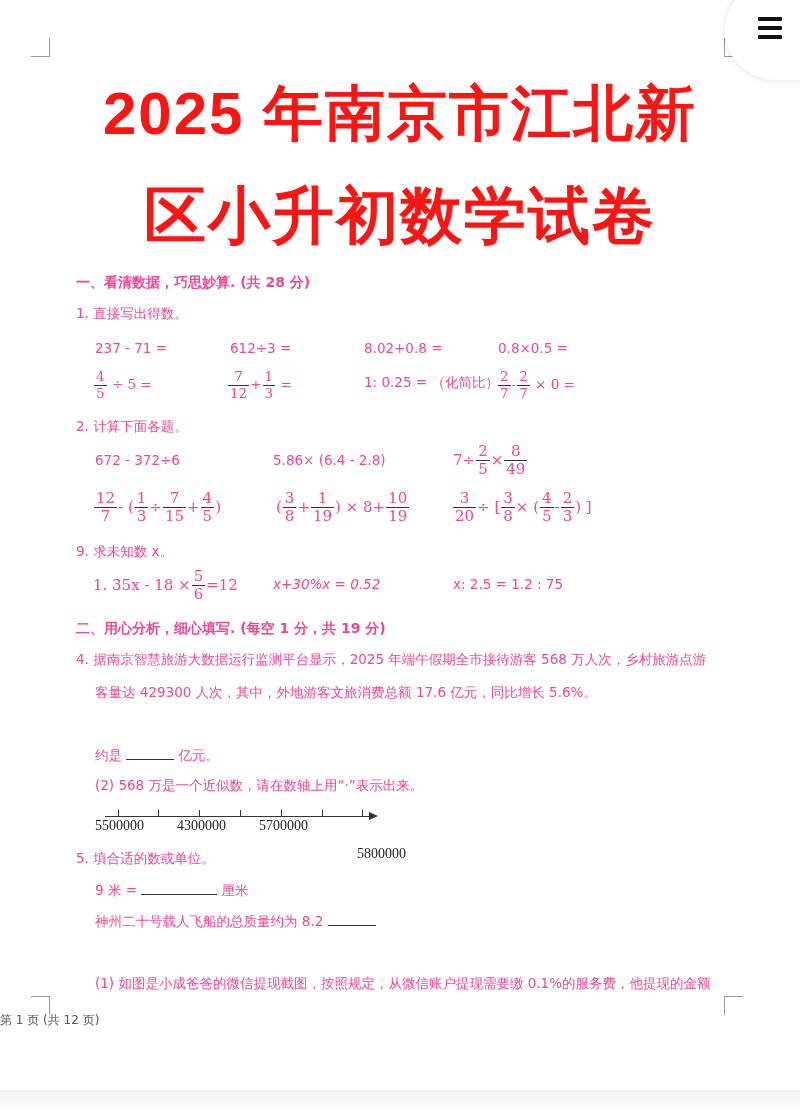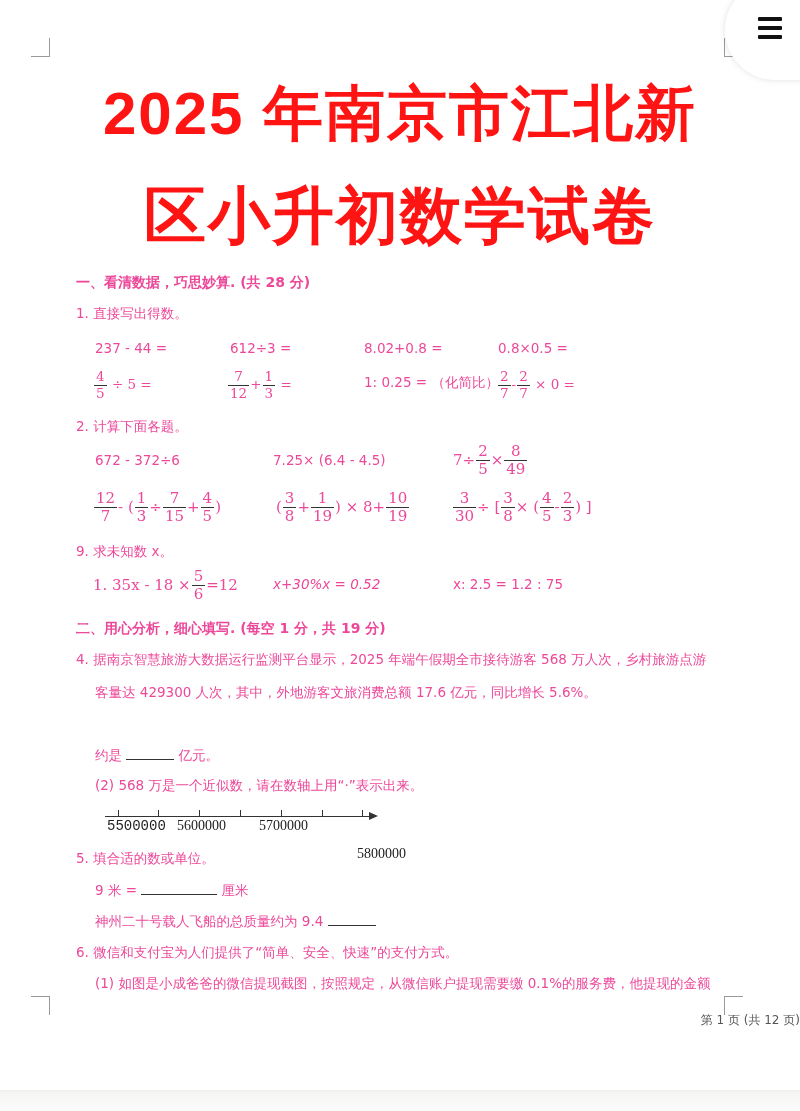--- a/index.html
+++ b/index.html
@@ -39,21 +39,21 @@
   .mx { font-size:15px; }
   .blank { display:inline-block; border-bottom:1px solid #333; height:12px; vertical-align:baseline; }
 
   .numline { position:absolute; left:85px; top:800px; width:330px; height:40px; }
   .axis { position:absolute; left:20px; top:16px; width:267px; height:1px; background:#333; }
   .arrow { position:absolute; left:284px; top:12px; width:0; height:0;
     border-top:4px solid transparent; border-bottom:4px solid transparent; border-left:9px solid #333; }
   .tick { position:absolute; top:10px; width:1px; height:7px; background:#333; }
   .nl-label { position:absolute; top:18px; font-family:"Liberation Serif", "DejaVu Serif", serif; font-size:14px; }
 
-  .footer { position:absolute; left:0; width:800px; top:1012px; text-align:right; font-size:12px; color:#555; }
+  .footer { position:absolute; left:0; width:800px; top:1012px; text-align:left; font-size:12px; color:#555; }
 </style>
 </head>
 <body>
 
 <div class="page">
 
   <div class="corner tl"></div>
   <div class="corner tr"></div>
   <div class="corner bl"></div>
   <div class="corner br"></div>
@@ -64,54 +64,54 @@
       <span></span>
       <span></span>
     </div>
 
   <div class="title l1">2025 年南京市江北新</div>
   <div class="title l2">区小升初数学试卷</div>
 
   <div class="t sec" style="left:76px;top:274px;">一、看清数据，巧思妙算. (共 28 分)</div>
   <div class="t" style="left:76px;top:305px;">1. 直接写出得数。</div>
 
-  <div class="t" style="left:95px;top:340px;">237 - 44 =</div>
+  <div class="t" style="left:95px;top:340px;">237 - 71 =</div>
   <div class="t" style="left:230px;top:340px;">612÷3 =</div>
   <div class="t" style="left:364px;top:340px;">8.02+0.8 =</div>
   <div class="t" style="left:498px;top:340px;">0.8×0.5 =</div>
 
   <div class="t serif" style="left:93px;top:369px;">
     <span class="fr"><span class="n">4</span><span class="d">5</span></span>
     <span>÷ 5 =</span>
   </div>
   <div class="t serif" style="left:227px;top:369px;">
     <span class="fr"><span class="n">7</span><span class="d">12</span></span><span>+</span><span class="fr"><span class="n">1</span><span class="d">3</span></span>
     <span>=</span>
   </div>
   <div class="t" style="left:364px;top:374px;">1: 0.25 = （化简比）</div>
   <div class="t serif" style="left:497px;top:369px;">
     <span class="fr"><span class="n">2</span><span class="d">7</span></span><span>-</span><span class="fr"><span class="n">2</span><span class="d">7</span></span>
     <span>× 0 =</span>
   </div>
 
   <div class="t" style="left:76px;top:418px;">2. 计算下面各题。</div>
   <div class="t" style="left:95px;top:452px;">672 - 372÷6</div>
-  <div class="t" style="left:273px;top:452px;">7.25× (6.4 - 4.5)</div>
+  <div class="t" style="left:273px;top:452px;">5.86× (6.4 - 2.8)</div>
   <div class="t serif mx" style="left:453px;top:443px;">
     <span>7÷</span><span class="fr"><span class="n">2</span><span class="d">5</span></span><span>×</span><span class="fr"><span class="n">8</span><span class="d">49</span></span>
   </div>
 
   <div class="t serif mx" style="left:93px;top:490px;">
     <span class="fr"><span class="n">12</span><span class="d">7</span></span><span>- (</span><span class="fr"><span class="n">1</span><span class="d">3</span></span><span>÷</span><span class="fr"><span class="n">7</span><span class="d">15</span></span><span>+</span><span class="fr"><span class="n">4</span><span class="d">5</span></span><span>)</span>
   </div>
   <div class="t serif mx" style="left:276px;top:490px;">
     <span>(</span><span class="fr"><span class="n">3</span><span class="d">8</span></span><span>+</span><span class="fr"><span class="n">1</span><span class="d">19</span></span><span>) × 8+</span><span class="fr"><span class="n">10</span><span class="d">19</span></span>
   </div>
   <div class="t serif mx" style="left:452px;top:490px;">
-    <span class="fr"><span class="n">3</span><span class="d">30</span></span><span>÷ [</span><span class="fr"><span class="n">3</span><span class="d">8</span></span><span>× (</span><span class="fr"><span class="n">4</span><span class="d">5</span></span><span>-</span><span class="fr"><span class="n">2</span><span class="d">3</span></span><span>) ]</span>
+    <span class="fr"><span class="n">3</span><span class="d">20</span></span><span>÷ [</span><span class="fr"><span class="n">3</span><span class="d">8</span></span><span>× (</span><span class="fr"><span class="n">4</span><span class="d">5</span></span><span>-</span><span class="fr"><span class="n">2</span><span class="d">3</span></span><span>) ]</span>
   </div>
 
   <div class="t" style="left:76px;top:543px;">9. 求未知数 x。</div>
   <div class="t serif mx" style="left:93px;top:568px;">
     <span>1. 35x - 18 ×</span><span class="fr"><span class="n">5</span><span class="d">6</span></span><span>=12</span>
   </div>
   <div class="t" style="left:273px;top:576px;font-style:italic;">x+30%x = 0.52</div>
   <div class="t" style="left:453px;top:576px;">x: 2.5 = 1.2 : 75</div>
 
   <div class="t sec" style="left:76px;top:620px;">二、用心分析，细心填写. (每空 1 分，共 19 分)</div>
@@ -128,36 +128,35 @@
   <div class="numline">
     <div class="axis"></div>
     <div class="arrow"></div>
     <div class="tick" style="left:33px;"></div>
     <div class="tick" style="left:73px;"></div>
     <div class="tick" style="left:114px;"></div>
     <div class="tick" style="left:155px;"></div>
     <div class="tick" style="left:196px;"></div>
     <div class="tick" style="left:237px;"></div>
     <div class="tick" style="left:277px;"></div>
-    <div class="nl-label" style="left:22px;font-family:Liberation Mono, monospace;">5500000</div>
-    <div class="nl-label" style="left:92px;">5600000</div>
+    <div class="nl-label" style="left:10px;">5500000</div>
+    <div class="nl-label" style="left:92px;">4300000</div>
     <div class="nl-label" style="left:174px;">5700000</div>
     <div class="nl-label" style="left:272px;margin-top:28px;">5800000</div>
   </div>
 
   <div class="t" style="left:76px;top:850px;">5. 填合适的数或单位。</div>
   <div class="t" style="left:95px;top:882px;">
     <span>9 米 =</span>
     <span class="blank" style="width:76px;"></span>
     <span>厘米</span>
   </div>
   <div class="t" style="left:95px;top:913px;">
-    <span>神州二十号载人飞船的总质量约为 9.4</span>
+    <span>神州二十号载人飞船的总质量约为 8.2</span>
     <span class="blank" style="width:48px;"></span>
   </div>
 
-  <div class="t" style="left:76px;top:944px;">6. 微信和支付宝为人们提供了“简单、安全、快速”的支付方式。</div>
   <div class="t" style="left:95px;top:975px;">(1) 如图是小成爸爸的微信提现截图，按照规定，从微信账户提现需要缴 0.1%的服务费，他提现的金额</div>
 
   <div class="footer">第 1 页 (共 12 页)</div>
 </div>
 
 <div class="bottom-strip"></div>
 
 </body></html>

